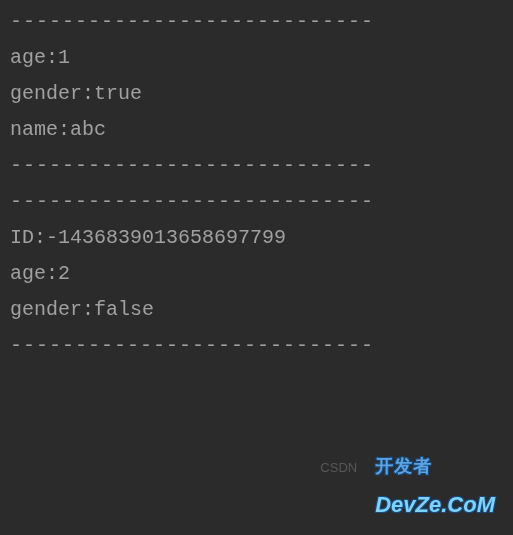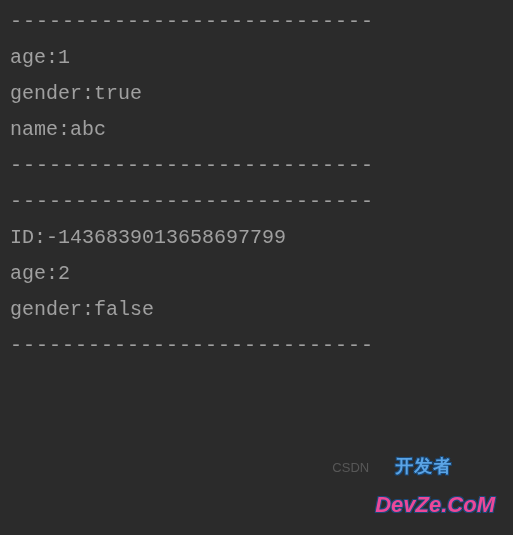--- a/index.html
+++ b/index.html
@@ -32,36 +32,35 @@
       bottom: 8px;
       right: 10px;
       display: flex;
       align-items: baseline;
       gap: 2px;
     }
     .watermark-csdn {
       color: #6a6a6a;
       font-size: 13px;
       font-family: Arial, sans-serif;
-      margin-right: 4px;
+      margin-right: 16px;
       opacity: 0.7;
     }
     .watermark-cn {
       font-family: Liberation Sans, sans-serif;
       font-size: 18px;
       color: #5aa4e6;
       font-weight: bold;
       text-shadow: 1px 1px 0 #1a4a7a, -1px -1px 0 #1a4a7a, 1px -1px 0 #1a4a7a, -1px 1px 0 #1a4a7a;
       letter-spacing: 1px;
-      margin-left: 20px;
     }
     .watermark-en {
       font-family: Arial, sans-serif;
       font-size: 22px;
-      color: #ec4899;
+      color: #7dd3fc;
       font-weight: bold;
       font-style: italic;
       text-shadow: 1px 1px 0 #1a4a7a, -1px -1px 0 #1a4a7a, 1px -1px 0 #1a4a7a, -1px 1px 0 #1a4a7a;
     }
     .watermark-overlay {
       position: absolute;
       bottom: 2px;
       right: 8px;
       z-index: 10;
     }

